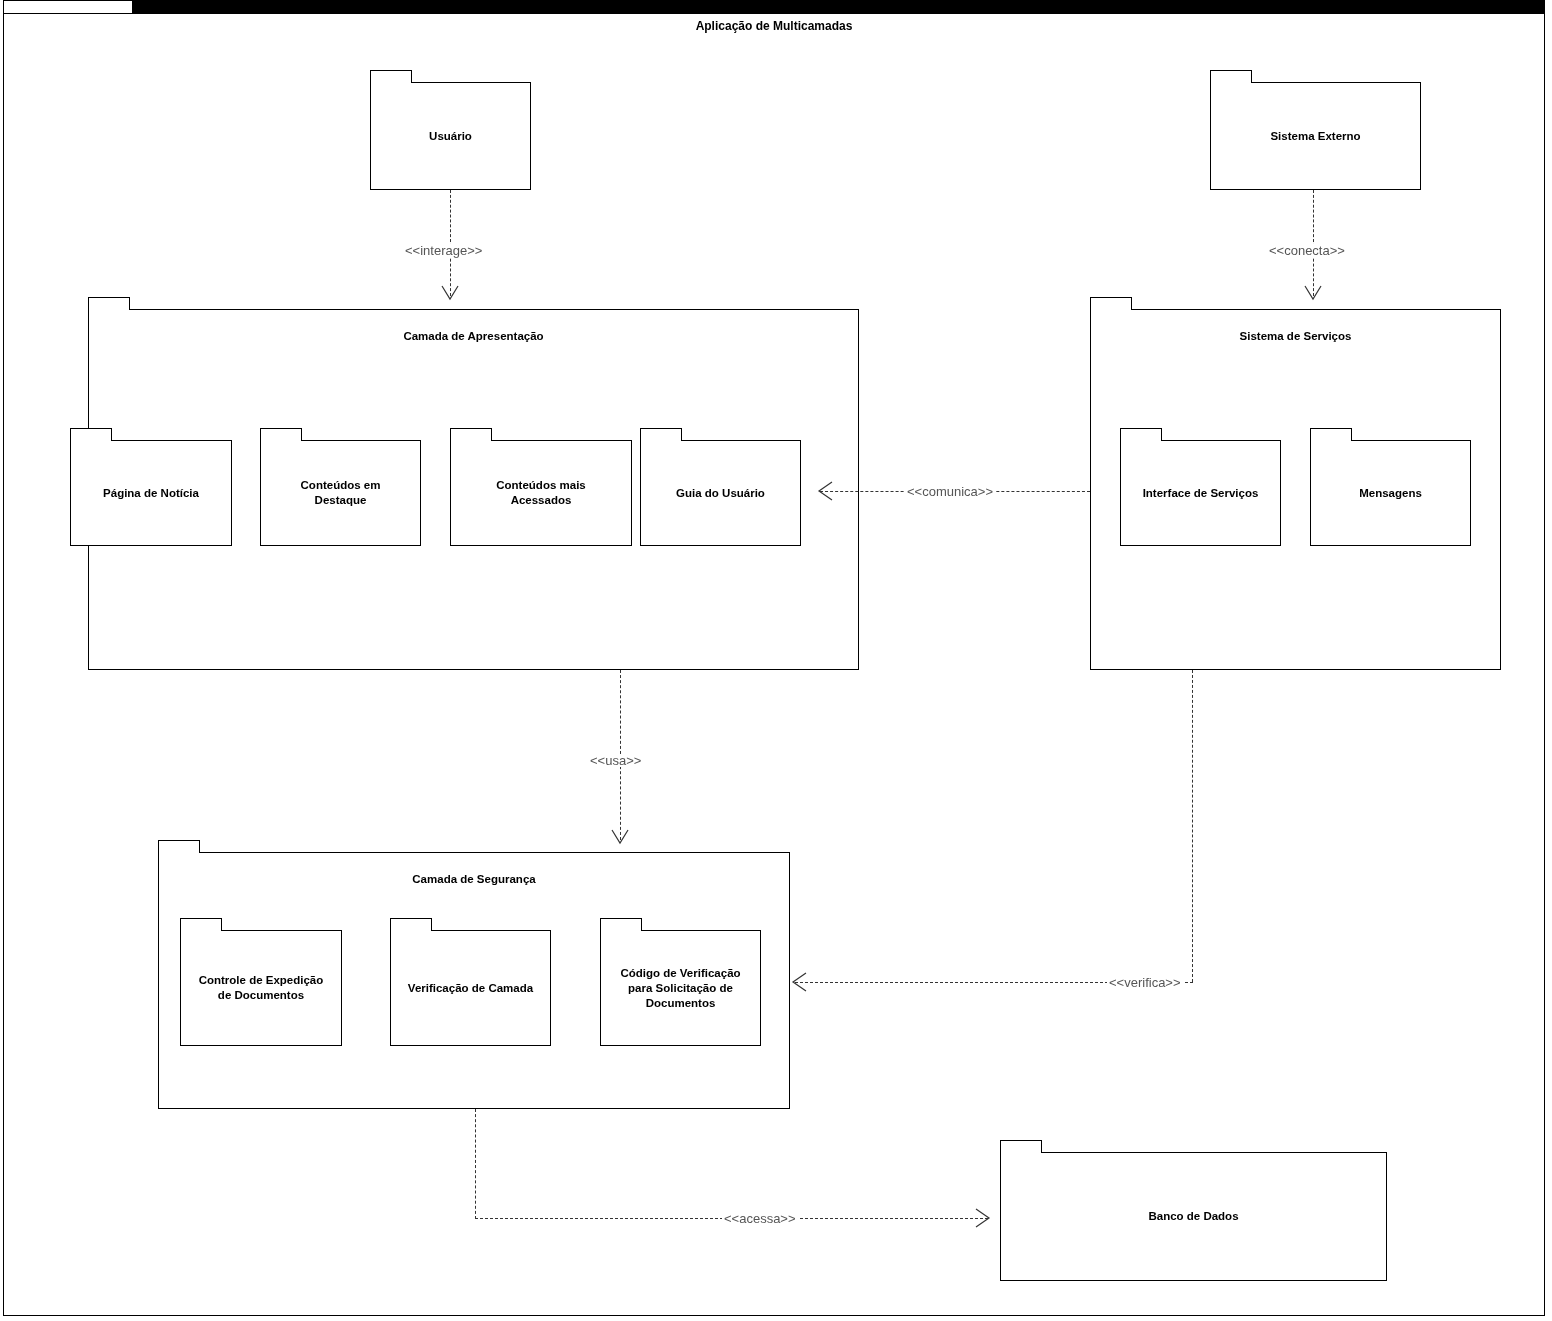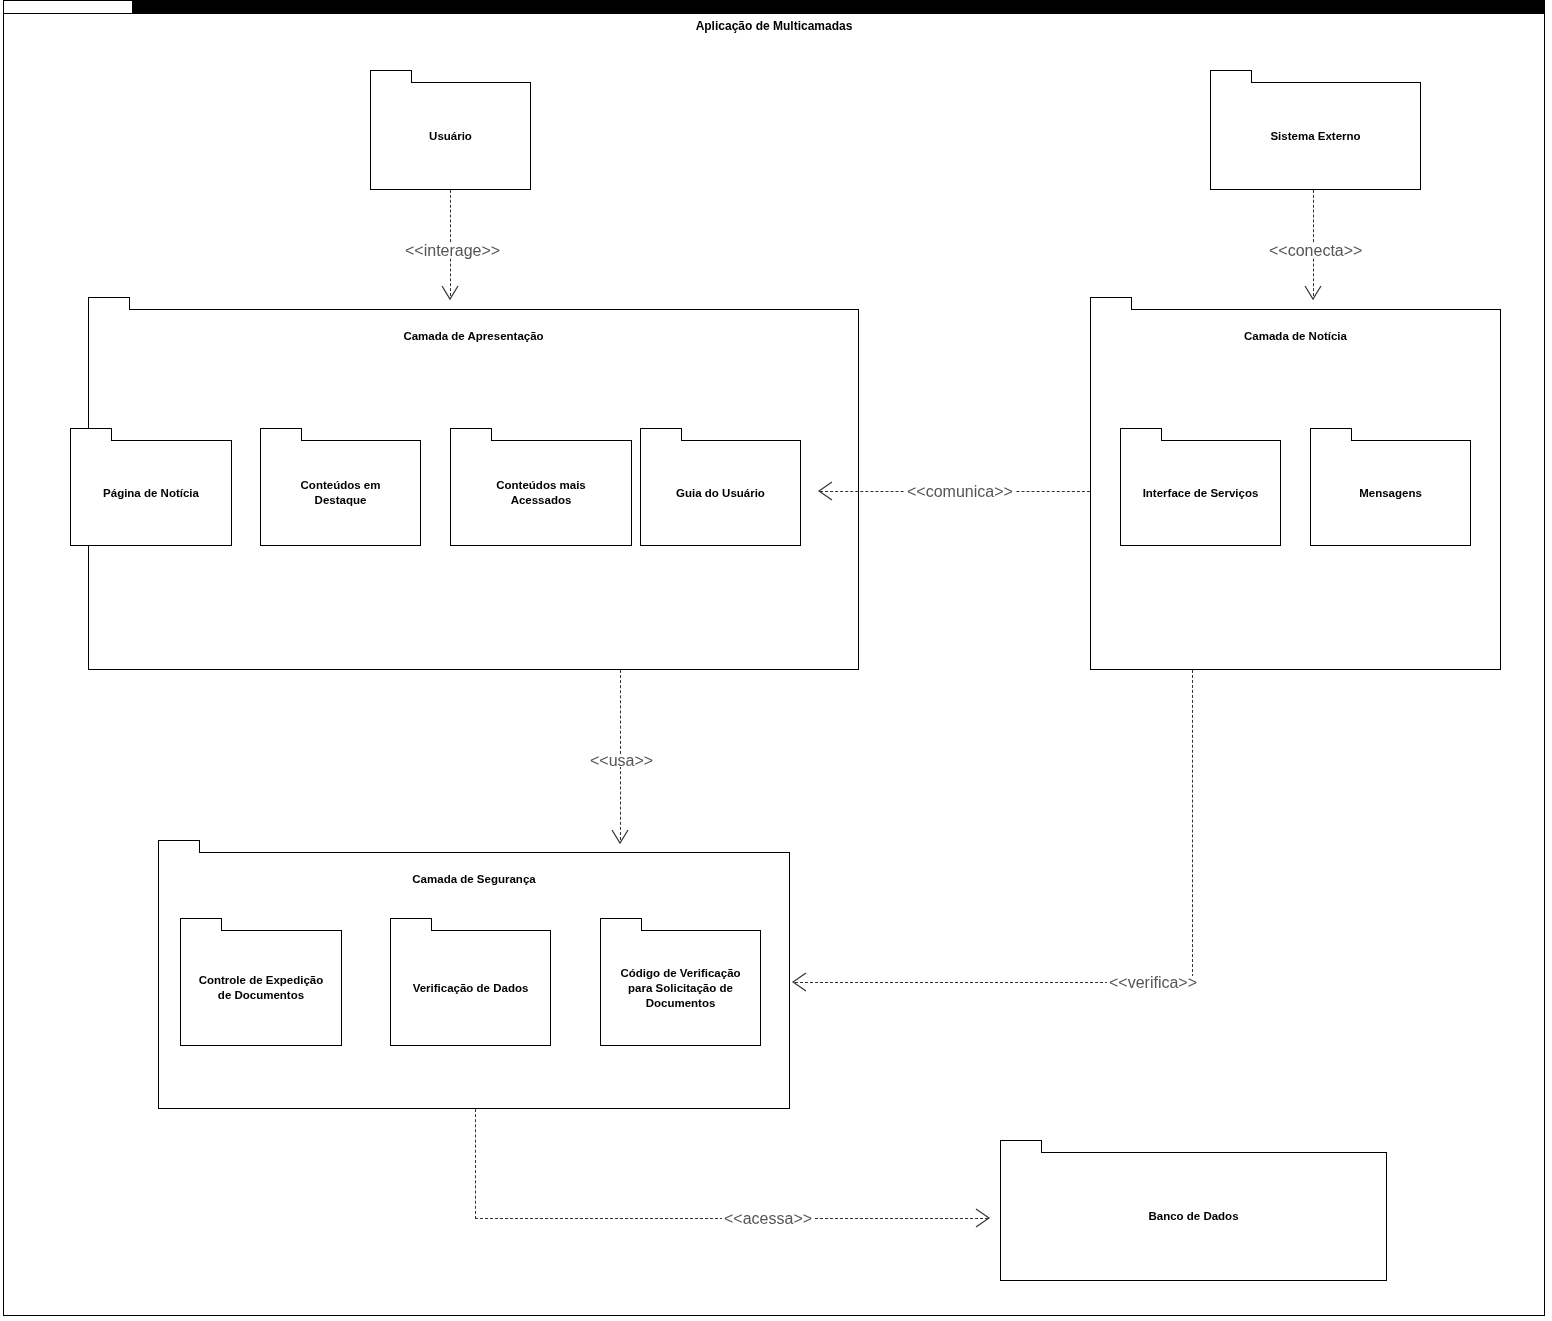--- a/index.html
+++ b/index.html
@@ -92,21 +92,21 @@
     width: 0;
     border-left: 1px dashed #333;
   }
   .hline {
     position: absolute;
     height: 0;
     border-top: 1px dashed #333;
   }
   .conn-label {
     position: absolute;
-    font-size: 16px;
+    font-size: 13px;
     color: #555;
     background: #ffffff;
     padding: 0 2px;
     white-space: nowrap;
     line-height: 13px;
   }
   svg.arrowhead { position: absolute; overflow: visible; }
 </style>
 </head>
 <body>
@@ -170,21 +170,21 @@
 
   <div class="pkg leaf" style="left:640px; top:428px; width:161px; height:118px;">
     <div class="tab"></div>
     <div class="body"></div>
     <div class="label">Guia do Usuário</div>
   </div>
 
   <div class="pkg container" style="left:1090px; top:297px; width:411px; height:373px;">
     <div class="tab"></div>
     <div class="body"></div>
-    <div class="label">Camada de Notícia</div>
+    <div class="label">Sistema de Serviços</div>
   </div>
 
   <div class="pkg leaf" style="left:1120px; top:428px; width:161px; height:118px;">
     <div class="tab"></div>
     <div class="body"></div>
     <div class="label">Interface de Serviços</div>
   </div>
 
   <div class="pkg leaf" style="left:1310px; top:428px; width:161px; height:118px;">
     <div class="tab"></div>
@@ -220,21 +220,21 @@
   <div class="pkg leaf" style="left:180px; top:918px; width:162px; height:128px;">
     <div class="tab"></div>
     <div class="body"></div>
     <div class="label">Controle de Expedição
 de Documentos</div>
   </div>
 
   <div class="pkg leaf" style="left:390px; top:918px; width:161px; height:128px;">
     <div class="tab"></div>
     <div class="body"></div>
-    <div class="label">Verificação de Dados</div>
+    <div class="label">Verificação de Camada</div>
   </div>
 
   <div class="pkg leaf" style="left:600px; top:918px; width:161px; height:128px;">
     <div class="tab"></div>
     <div class="body"></div>
     <div class="label">Código de Verificação
 para Solicitação de
 Documentos</div>
   </div>
 

